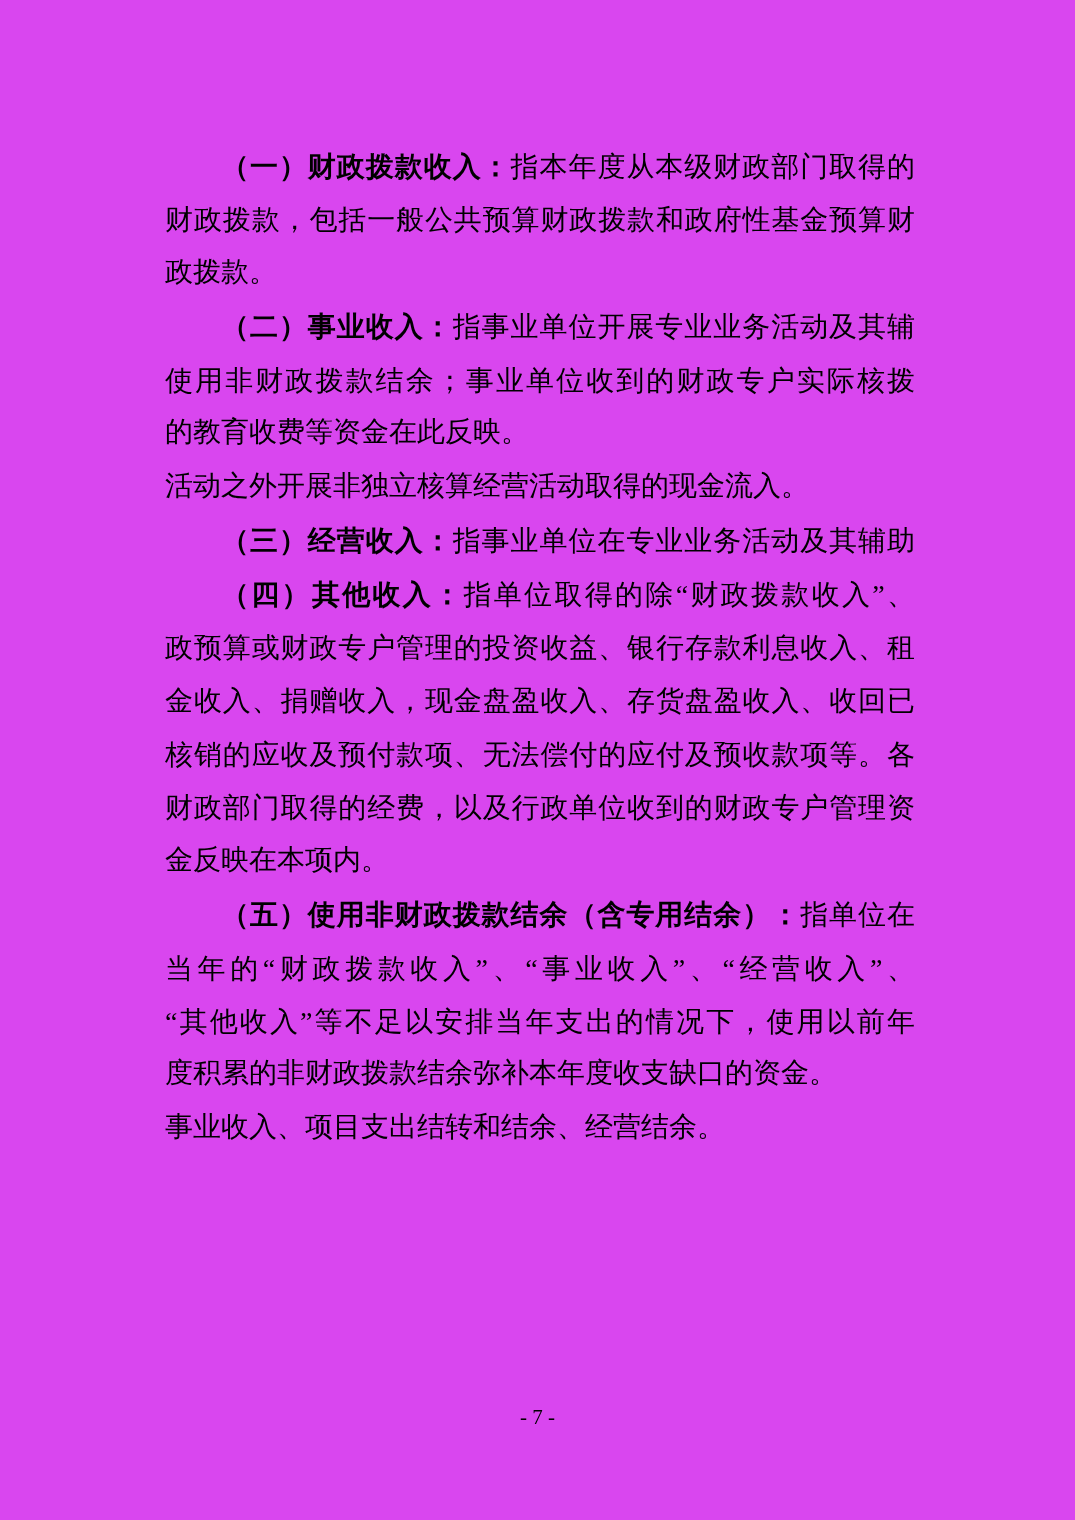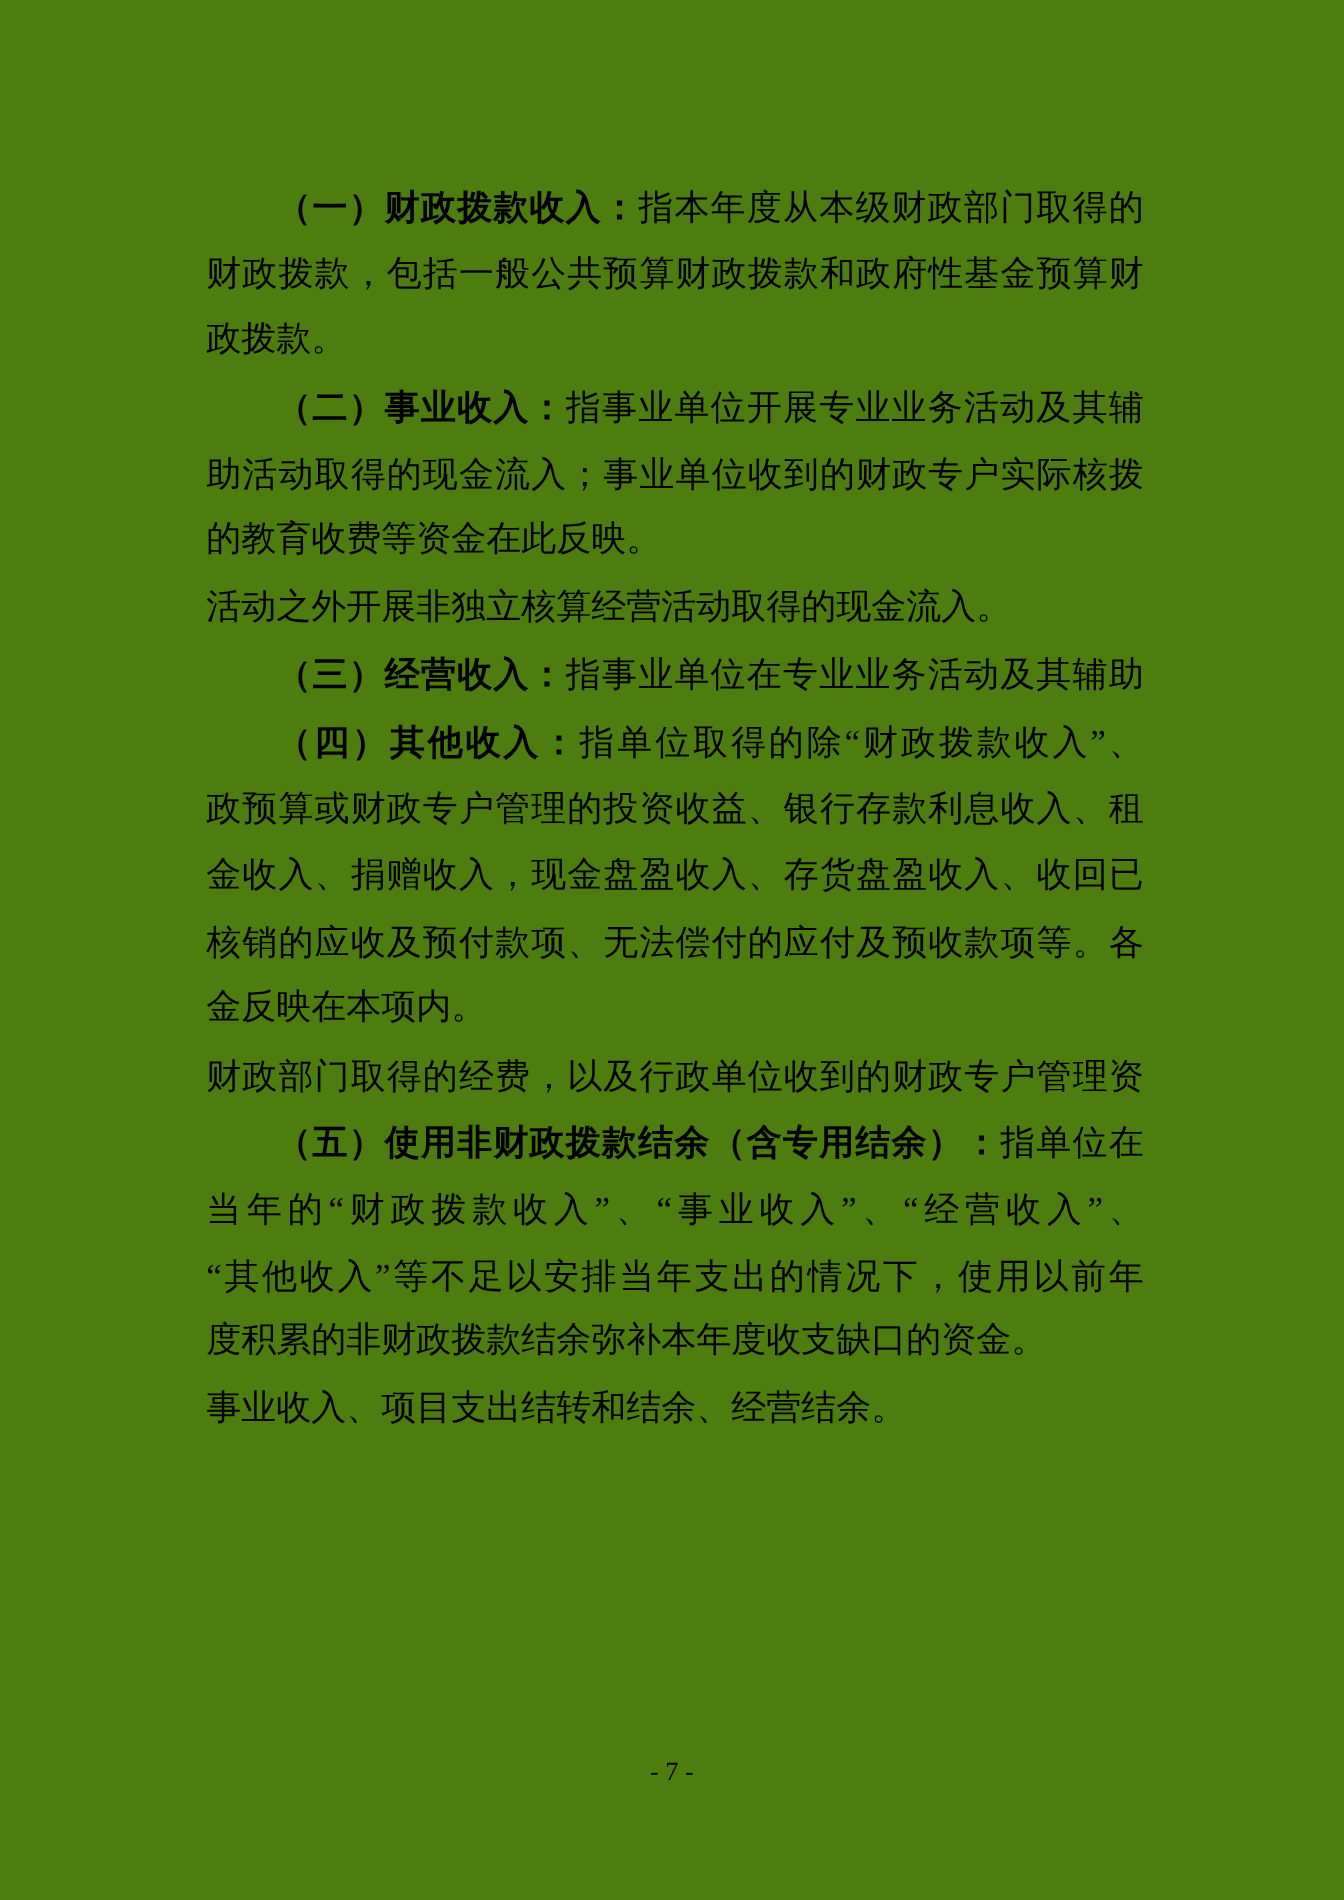--- a/index.html
+++ b/index.html
@@ -11,21 +11,21 @@
     height: 1520px;
     background: #ffffff;
     position: relative;
     overflow: hidden;
     font-family: "Liberation Serif", serif;
     color: #000000;
   }
   .page {
     position: absolute;
     inset: 0;
-    background: #4d7c0f;
+    background: #d946ef;
   }
   .content {
     position: absolute;
     left: 165px;
     top: 140px;
     width: 750px;
   }
   .paragraph {
     margin: 0;
   }
@@ -65,34 +65,34 @@
 
 <div class="page">
   <div class="content" id="content">
       <div class="paragraph">
         <div class="line first"><span class="heading">（一）财政拨款收入：</span><span>指本年度从本级财政部门取得的</span></div>
         <div class="line">财政拨款，包括一般公共预算财政拨款和政府性基金预算财</div>
         <div class="line last">政拨款。</div>
       </div>
       <div class="paragraph">
         <div class="line first"><span class="heading">（二）事业收入：</span><span>指事业单位开展专业业务活动及其辅</span></div>
-        <div class="line">助活动取得的现金流入；事业单位收到的财政专户实际核拨</div>
+        <div class="line">使用非财政拨款结余；事业单位收到的财政专户实际核拨</div>
         <div class="line last">的教育收费等资金在此反映。</div>
       </div>
       <div class="paragraph">
         <div class="line last">活动之外开展非独立核算经营活动取得的现金流入。</div>
         <div class="line first"><span class="heading">（三）经营收入：</span><span>指事业单位在专业业务活动及其辅助</span></div>
       </div>
       <div class="paragraph">
         <div class="line first"><span class="heading">（四）其他收入：</span><span>指单位取得的除“财政拨款收入”、</span></div>
         <div class="line">政预算或财政专户管理的投资收益、银行存款利息收入、租</div>
         <div class="line">金收入、捐赠收入，现金盘盈收入、存货盘盈收入、收回已</div>
         <div class="line">核销的应收及预付款项、无法偿付的应付及预收款项等。各</div>
+        <div class="line">财政部门取得的经费，以及行政单位收到的财政专户管理资</div>
         <div class="line last">金反映在本项内。</div>
-        <div class="line">财政部门取得的经费，以及行政单位收到的财政专户管理资</div>
       </div>
       <div class="paragraph">
         <div class="line first"><span class="heading">（五）使用非财政拨款结余（含专用结余）：</span><span>指单位在</span></div>
         <div class="line">当年的“财政拨款收入”、“事业收入”、“经营收入”、</div>
         <div class="line">“其他收入”等不足以安排当年支出的情况下，使用以前年</div>
         <div class="line last">度积累的非财政拨款结余弥补本年度收支缺口的资金。</div>
       </div>
       <div class="paragraph">
         <div class="line last">事业收入、项目支出结转和结余、经营结余。</div>
       </div>

